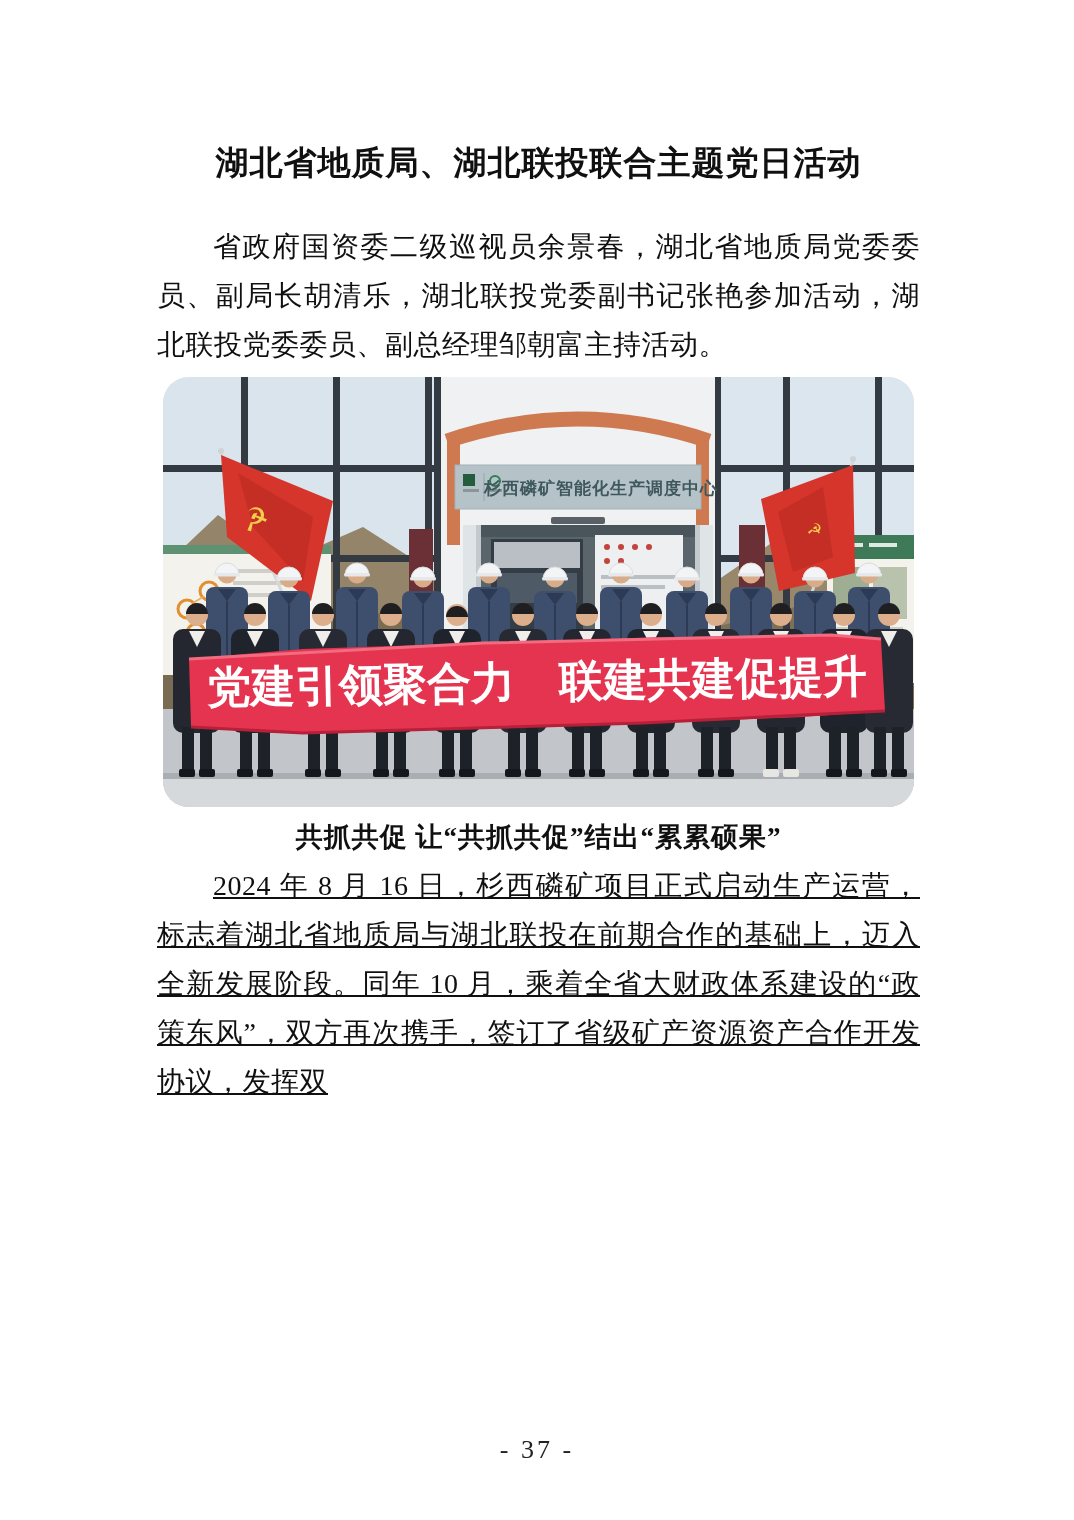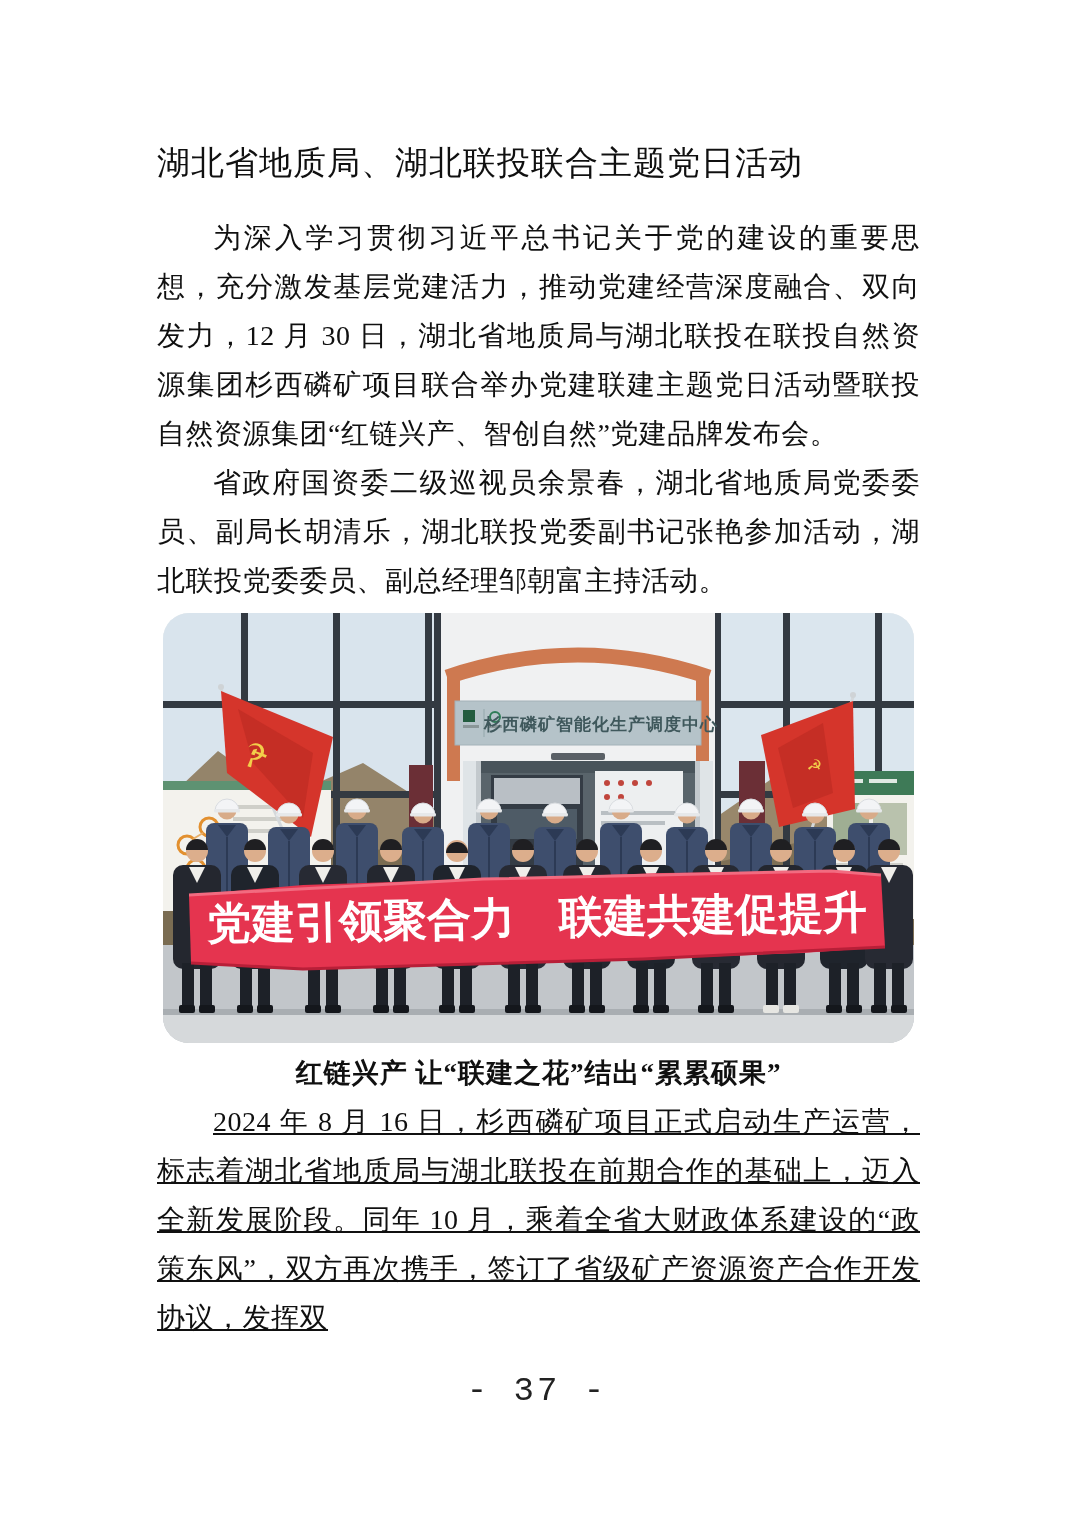--- a/index.html
+++ b/index.html
@@ -2,40 +2,39 @@
 <html><head>
 <meta charset="utf-8">
 <style>
   html,body{margin:0;padding:0;}
   body{
     width:1074px;height:1520px;position:relative;background:#ffffff;
     font-family:"Liberation Serif","DejaVu Serif",serif;color:#101010;
     overflow:hidden;
   }
   .content{position:absolute;left:157px;top:138px;width:763px;}
-  .title-block{text-align:left;font-weight:normal;font-size:33px;line-height:50px;letter-spacing:1px;margin-bottom:25px;}
+  .title-block{text-align:center;font-weight:bold;font-size:33px;line-height:50px;letter-spacing:1px;margin-bottom:34px;}
   .body-par{margin:0;font-size:28px;line-height:49px;text-align:justify;text-indent:2em;letter-spacing:0.5px;}
   .photo-fig{margin:8px auto 0 auto;width:751px;height:430px;overflow:hidden;background:#eef0f1;border-radius:26px;}
   .photo-fig svg{display:block;}
   .caption{margin-top:12px;text-align:center;font-weight:bold;font-size:27px;letter-spacing:1px;}
   .par-after-photo{margin-top:6px;text-decoration:underline;}
-  .page-footer{position:absolute;left:0;top:1372px;width:1074px;text-align:center;font-size:34px;letter-spacing:3px;color:#222;font-family:Liberation Mono, monospace;}
+  .page-footer{position:absolute;left:0;top:1435px;width:1074px;text-align:center;font-size:26px;letter-spacing:3px;color:#222;}
   .banner-label{font-family:"Liberation Sans","DejaVu Sans",sans-serif;font-weight:bold;}
   .sign-label{font-family:"Liberation Sans","DejaVu Sans",sans-serif;font-weight:bold;}
 </style>
 </head>
 <body>
 
 <div class="content">
 
   <div class="title-block">
     <div>湖北省地质局、湖北联投联合主题党日活动</div>
   </div>
 
-  <p class="body-par">为深入学习贯彻习近平总书记关于党的建设的重要思想，充分激发基层党建活力，推动党建经营深度融合、双向发力，12 月 30 日，湖北省地质局与湖北联投在联投自然资源集团杉西磷矿项目联合举办党建联建主题党日活动暨联投自然资源集团“红链兴产、智创自然”党建品牌发布会。</p>
   <p class="body-par">省政府国资委二级巡视员余景春，湖北省地质局党委委员、副局长胡清乐，湖北联投党委副书记张艳参加活动，湖北联投党委委员、副总经理邹朝富主持活动。</p>
 
   <figure class="photo-fig">
     <svg id="photo-svg" viewBox="0 0 751 430" width="751" height="430">
 
       <rect x="0" y="0" width="751" height="430" fill="#EEF0F1"></rect>
 
       <g>
         <rect x="0" y="0" width="278" height="358" fill="#D9E4ED"></rect>
         <polygon points="0,190 55,138 120,185 200,150 278,200 278,358 0,358" fill="#94846A"></polygon>
@@ -320,18 +319,18 @@
 
       <g>
         <polygon id="banner-poly" points="26,282 140,272 320,266 500,260 668,258 718,262 722,334 640,340 480,346 300,352 140,356 28,350" fill="#E5344F"></polygon>
         <polyline points="26,282 320,266 668,258 718,262" fill="none" stroke="#F26B80" stroke-width="3"></polyline>
         <polyline points="722,334 480,346 140,356 28,350" fill="none" stroke="#B81F38" stroke-width="3"></polyline>
         <text class="banner-label" x="374" y="320" text-anchor="middle" font-size="44" fill="#FFFFFF" transform="rotate(-1 374 310)">党建引领聚合力　联建共建促提升</text>
       </g>
     </svg>
   </figure>
 
-  <figcaption class="caption">红链兴产 让“联建之花”结出“累累硕果”</figcaption>
+  <figcaption class="caption">共抓共促 让“共抓共促”结出“累累硕果”</figcaption>
 
   <p class="body-par par-after-photo">2024 年 8 月 16 日，杉西磷矿项目正式启动生产运营，标志着湖北省地质局与湖北联投在前期合作的基础上，迈入全新发展阶段。同年 10 月，乘着全省大财政体系建设的“政策东风”，双方再次携手，签订了省级矿产资源资产合作开发协议，发挥双</p>
 </div>
 
 <div class="page-footer">- 37 -</div>
 
 </body></html>

